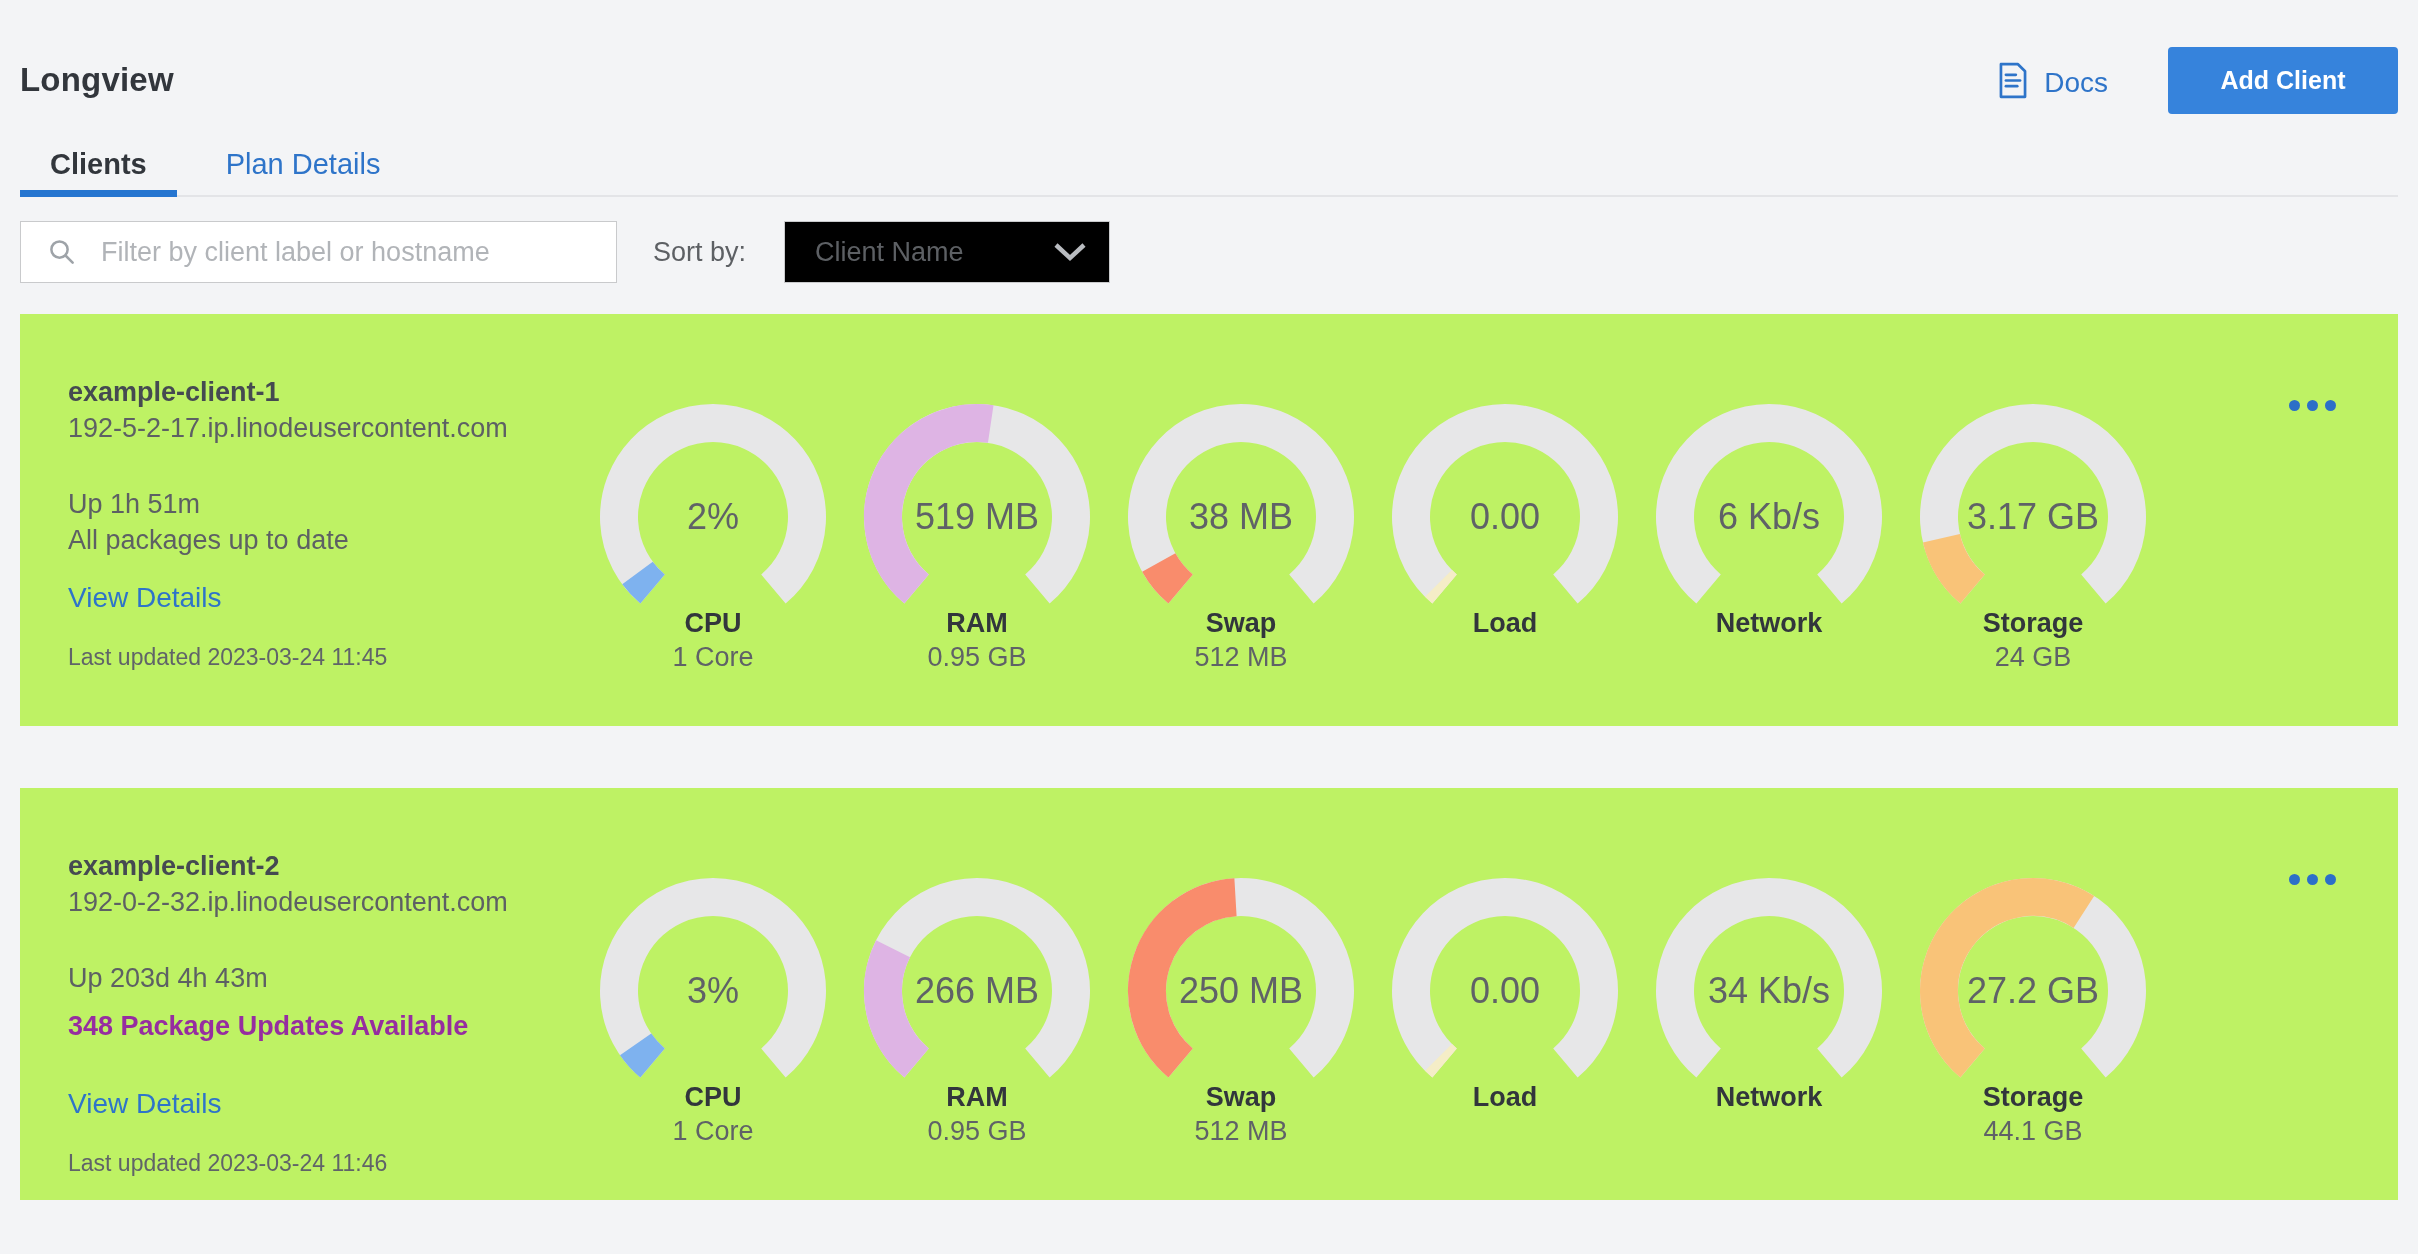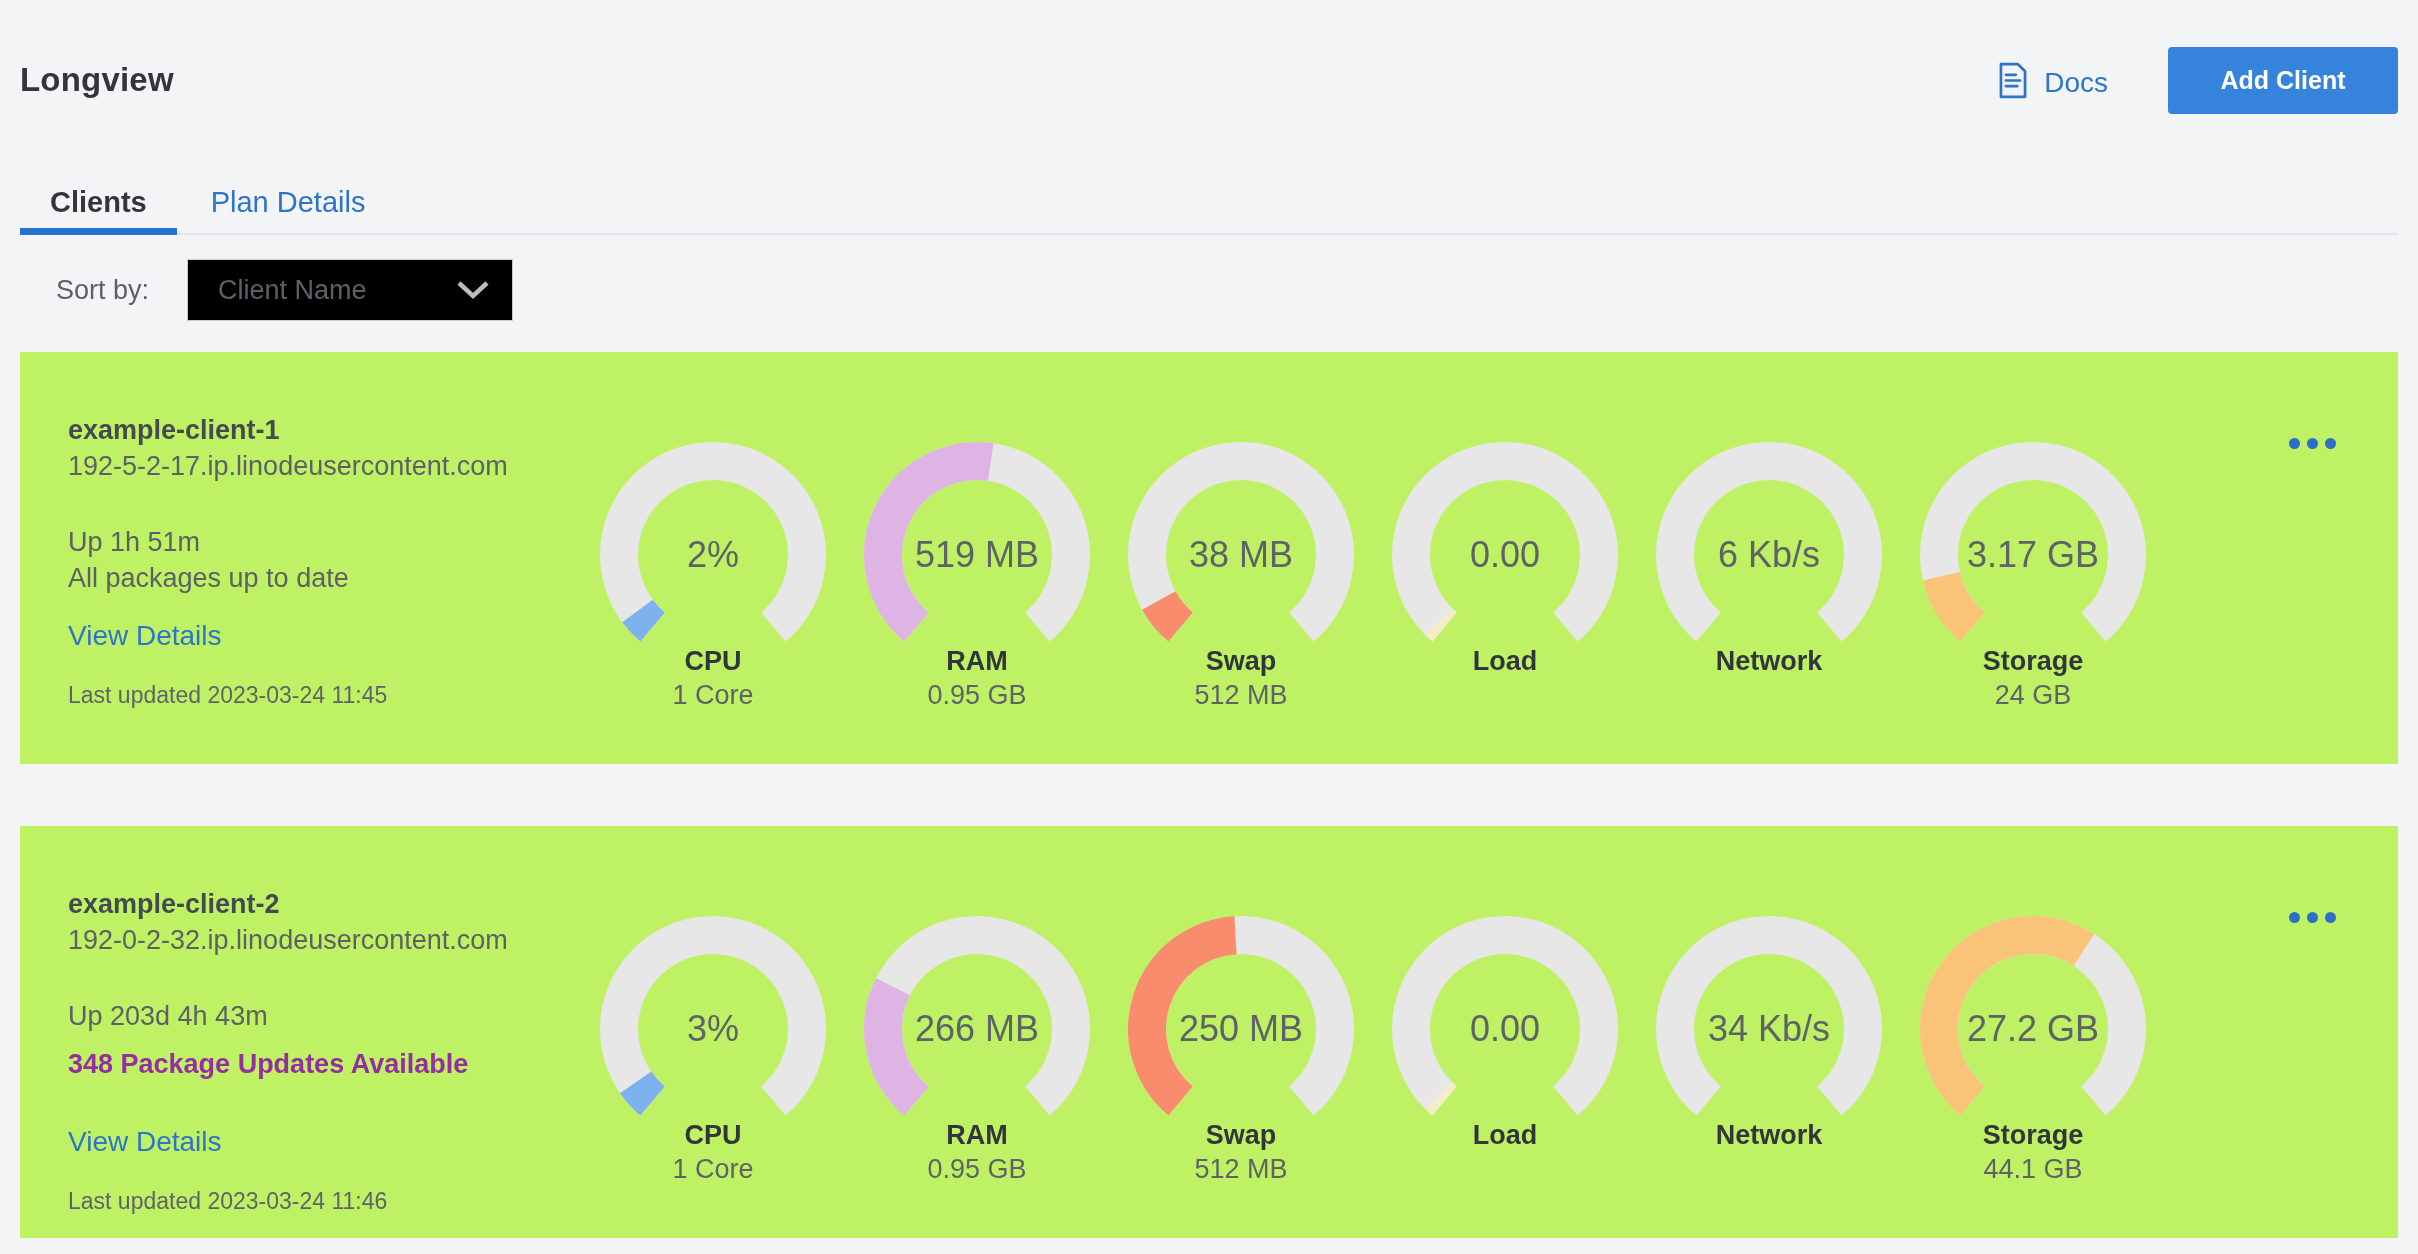--- a/index.html
+++ b/index.html
@@ -18,21 +18,21 @@
   .page-title { font-size: 33px; font-weight: 700; color: #32363c; margin: 0; letter-spacing: 0.2px; }
   .header-right { display: flex; align-items: center; gap: 60px; }
   .docs-link { display: flex; align-items: flex-end; gap: 14px; color: #2e74c9; font-size: 28px; cursor: pointer; }
   .add-client-btn {
     width: 230px; height: 67px; background: #3683dc; color: #ffffff;
     font-weight: 700; font-size: 25px; border: none; border-radius: 4px;
     font-family: inherit; cursor: pointer;
   }
 
   
-  .tabs { display: flex; gap: 4px; margin-top: 70px; border-bottom: 2px solid #e3e4e7; }
+  .tabs { display: flex; gap: 19px; margin-top: 32px; border-bottom: 2px solid #e3e4e7; }
   .tab { padding: 0 30px 13px; font-size: 29px; line-height: 36px; color: #2e74c9; position: relative; cursor: pointer; }
   .tab[data-active="true"] { color: #32363c; font-weight: 700; }
   .tab[data-active="true"]::after {
     content: ""; position: absolute; left: 0; right: 0; bottom: -2px; height: 7px; background: #2575d0;
   }
 
   
   .toolbar { display: flex; align-items: center; margin-top: 24px; }
   .search-box {
     width: 597px; height: 62px; background: #fff; border: 1px solid #c9cacc;
@@ -100,20 +100,29 @@
       <button class="add-client-btn">Add Client</button>
     </div>
   </div>
 
   <div class="tabs">
     <div class="tab" data-active="true">Clients</div>
     <div class="tab" data-active="false">Plan Details</div>
   </div>
 
   <div class="toolbar">
+    <div class="search-box">
+      <span style="display:flex;">
+        <svg width="30" height="30" viewBox="0 0 24 24" fill="none">
+          <circle cx="10" cy="10" r="6.5" stroke="#9ea3a8" stroke-width="2"></circle>
+          <line x1="15" y1="15" x2="20.5" y2="20.5" stroke="#9ea3a8" stroke-width="2" stroke-linecap="round"></line>
+        </svg>
+      </span>
+      <input type="text" placeholder="Filter by client label or hostname" style="">
+    </div>
     <div class="sort-label">Sort by:</div>
     <div class="select-box">
       <span>Client Name</span>
       <span style="display:flex;">
         <svg width="34" height="20" viewBox="0 0 34 20" fill="none">
           <path d="M3 3 L17 16 L31 3" stroke="#b9bcc0" stroke-width="4.5"></path>
         </svg>
       </span>
     </div>
   </div>

